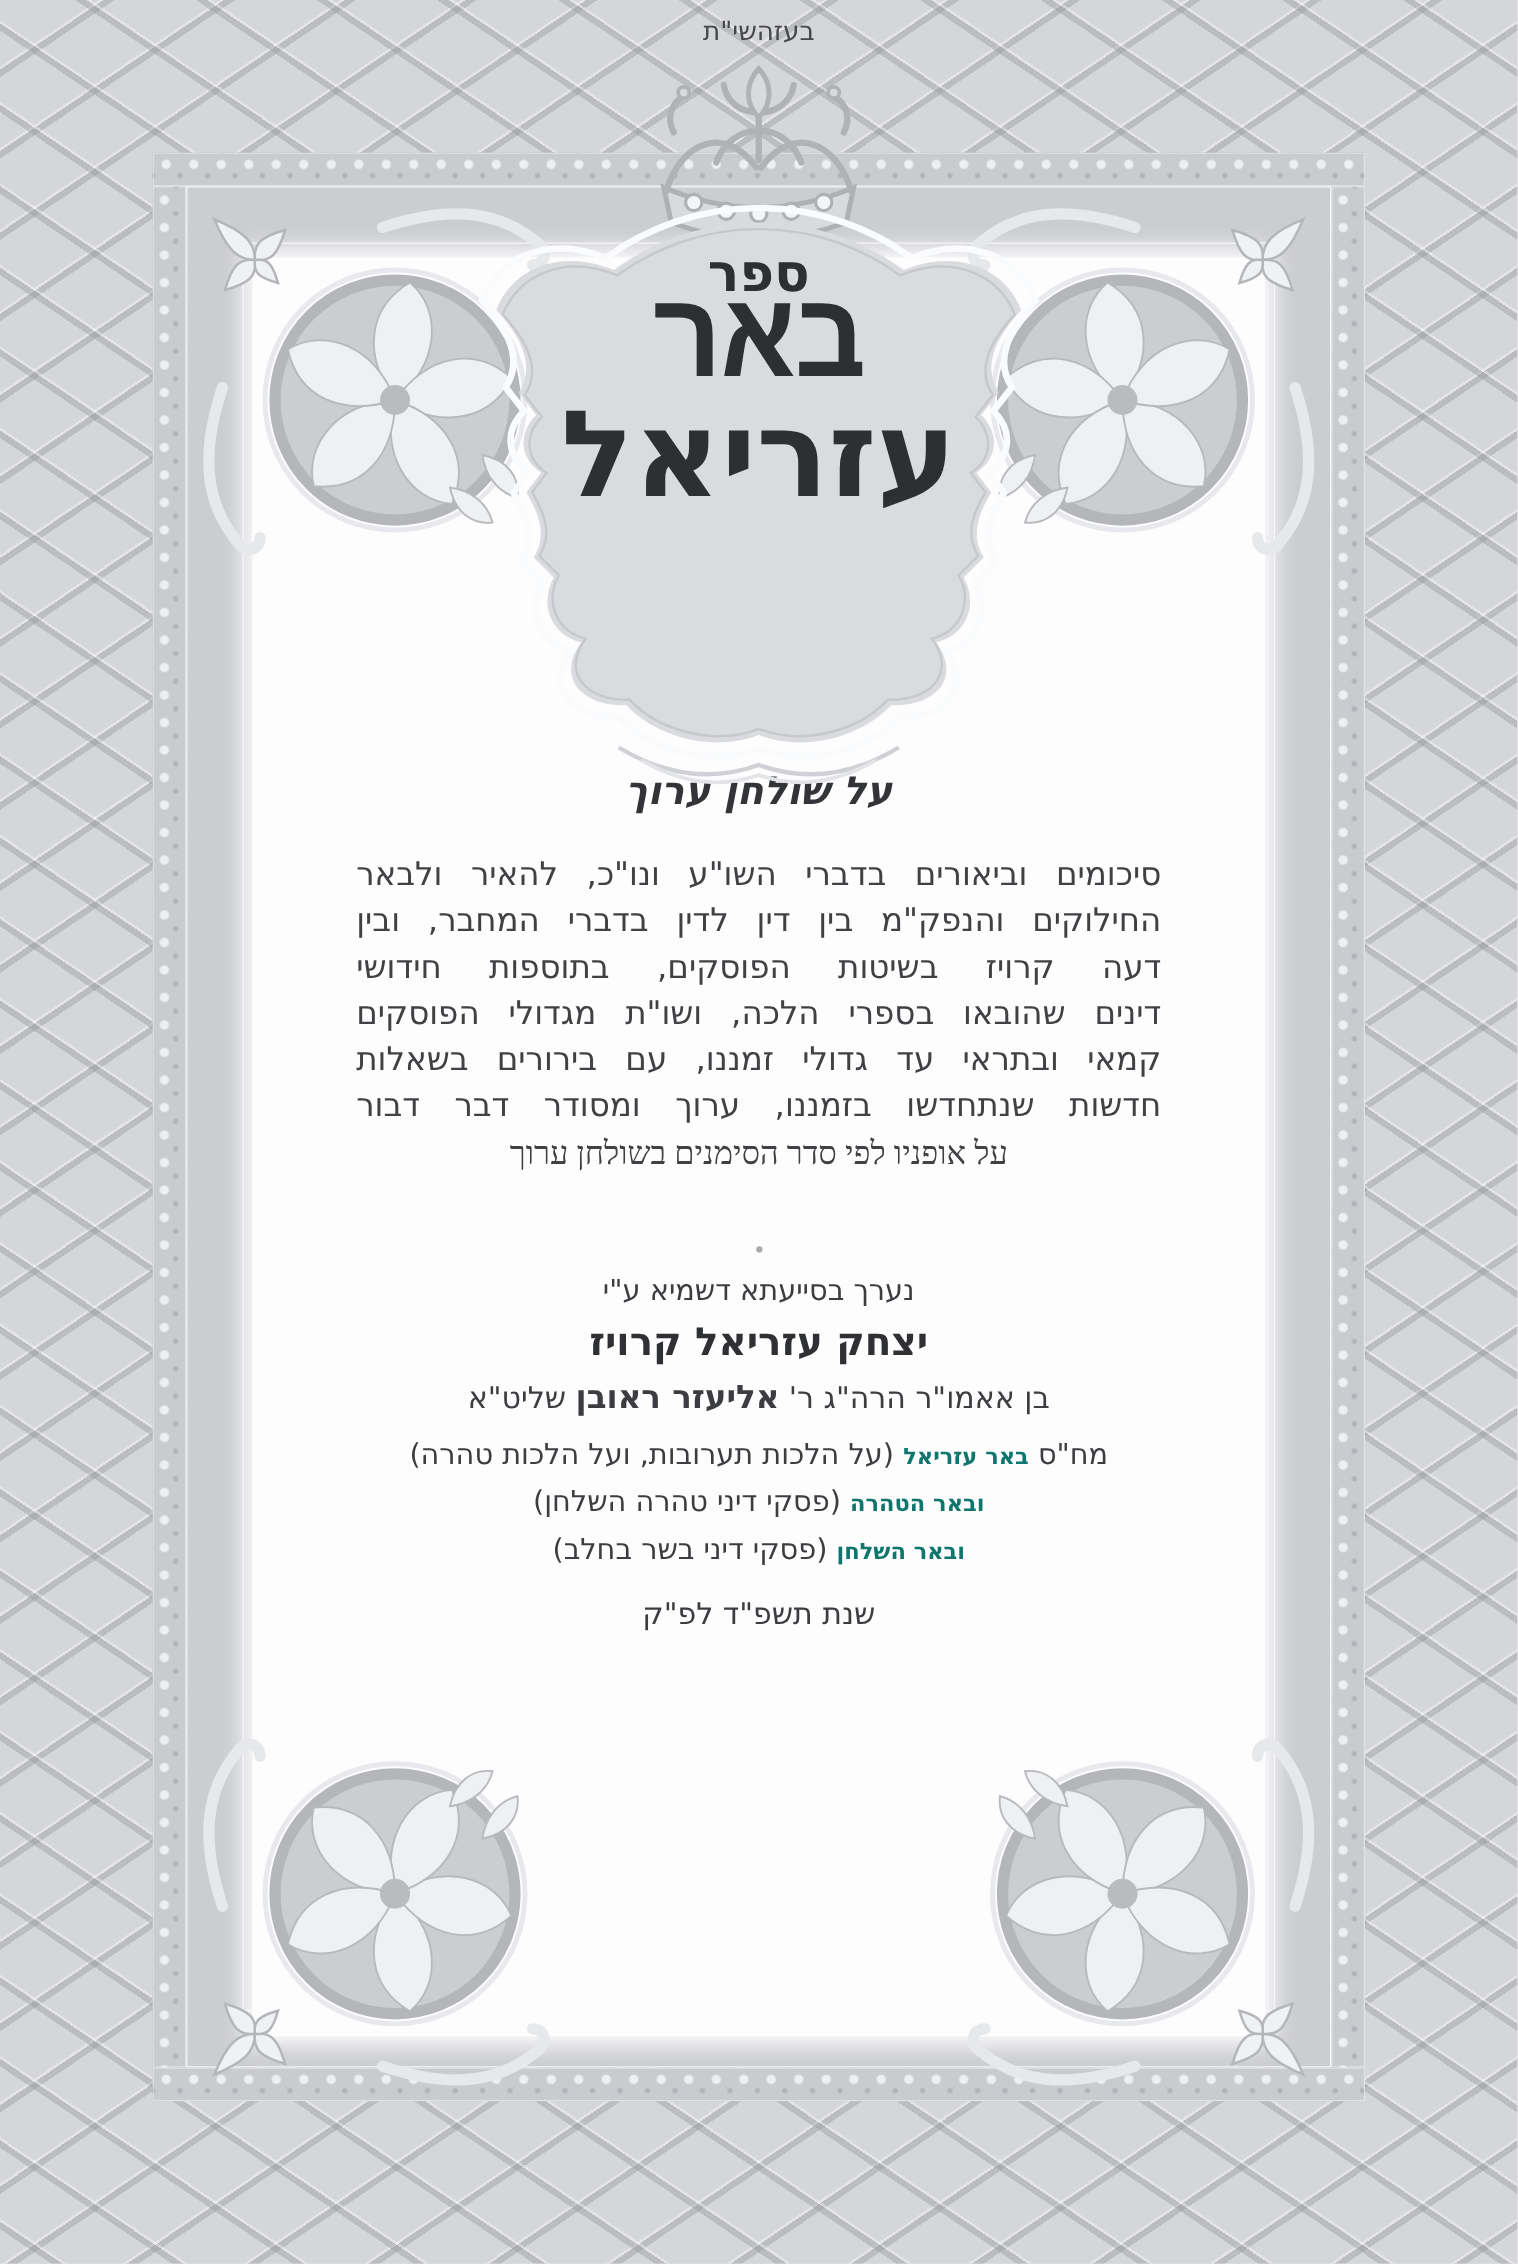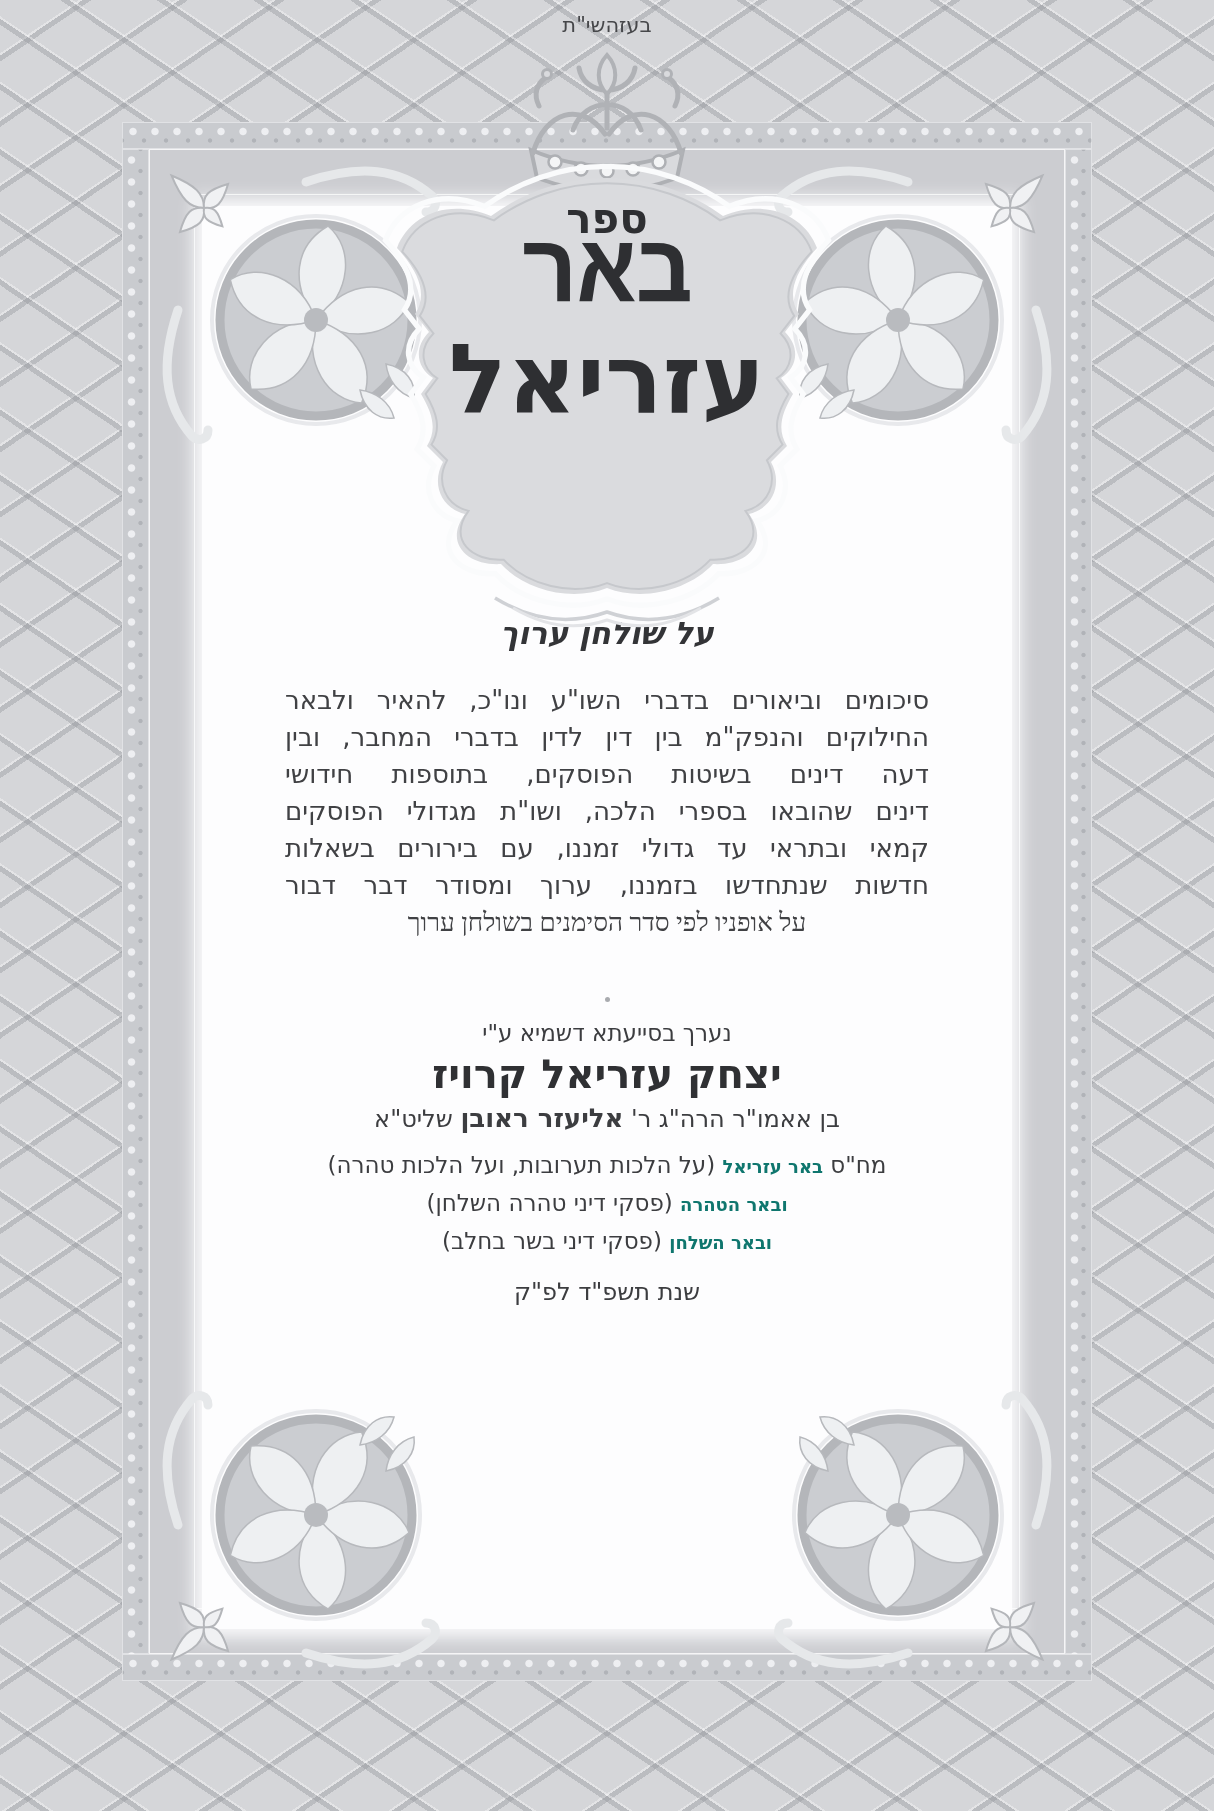--- a/index.html
+++ b/index.html
@@ -57,30 +57,30 @@
   }
   .bsd{margin-top:10px;font-size:21px;line-height:30px;color:#46474a;}
   .emblem{position:relative;width:560px;height:560px;margin:10px auto 0;}
   .crown{position:absolute;left:160px;top:0;width:240px;height:150px;}
   .plaque{position:absolute;left:0;top:112px;width:560px;height:470px;}
   .title-overlay{position:absolute;left:0;top:0;width:100%;}
   .sefer{position:absolute;top:144px;width:100%;font-size:42px;font-weight:bold;color:#2e2f32;
     font-family:"DejaVu Serif","DejaVu Sans",sans-serif;}
   .title1{position:absolute;top:176px;width:100%;font-size:96px;line-height:100px;font-weight:bold;color:#2e2f32;
     font-family:Liberation Mono, monospace;}
-  .title2{position:absolute;top:280px;width:100%;font-size:96px;line-height:100px;font-weight:bold;color:#2e2f32;
+  .title2{position:absolute;top:264px;width:100%;font-size:96px;line-height:100px;font-weight:bold;color:#2e2f32;
     font-family:"DejaVu Serif","DejaVu Sans",sans-serif;text-align:center;}
   .subtitle{font-size:31px;line-height:46px;font-weight:bold;color:#333437;font-style:italic;}
   .paragraph{width:644px;margin:26px auto 0;font-size:26px;line-height:37px;color:#404144;}
   .para-line{text-align:justify;text-align-last:justify;}
   .para-line.last{text-align-last:center;font-family:Liberation Serif, serif;}
   .sep-dot{margin:56px auto 0;width:5px;height:5px;border-radius:50%;background:#a9abaf;}
   .author{margin-top:14px;}
   .edited-by{font-size:23px;line-height:34px;}
-  .author-name{font-size:40px;line-height:48px;font-weight:bold;color:#2f3033;}
+  .author-name{font-size:31px;line-height:48px;font-weight:bold;color:#2f3033;}
   .lineage{font-size:24px;line-height:40px;}
   .lineage b{font-size:26px;}
   .works{margin-top:8px;font-size:23px;}
   .works .w-line{line-height:37px;}
   .works b{font-size:18px;color:#0f766e;}
   .year{margin-top:14px;font-size:24px;line-height:34px;}
 </style>
 </head>
 <body>
 
@@ -237,21 +237,21 @@
       <div class="title1">באר</div>
       <div class="title2">עזריאל</div>
     </div>
   </div>
 
   <div class="subtitle">על שולחן ערוך</div>
 
   <div class="paragraph">
     <div class="para-line">סיכומים וביאורים בדברי השו"ע ונו"כ, להאיר ולבאר</div>
     <div class="para-line">החילוקים והנפק"מ בין דין לדין בדברי המחבר, ובין</div>
-    <div class="para-line">דעה דינים בשיטות הפוסקים, בתוספות חידושי</div>
+    <div class="para-line">דעה קרויז בשיטות הפוסקים, בתוספות חידושי</div>
     <div class="para-line">דינים שהובאו בספרי הלכה, ושו"ת מגדולי הפוסקים</div>
     <div class="para-line">קמאי ובתראי עד גדולי זמננו, עם בירורים בשאלות</div>
     <div class="para-line">חדשות שנתחדשו בזמננו, ערוך ומסודר דבר דבור</div>
     <div class="para-line last">על אופניו לפי סדר הסימנים בשולחן ערוך</div>
   </div>
 
   <div class="sep-dot"></div>
 
   <div class="author">
     <div class="edited-by">נערך בסייעתא דשמיא ע"י</div>

